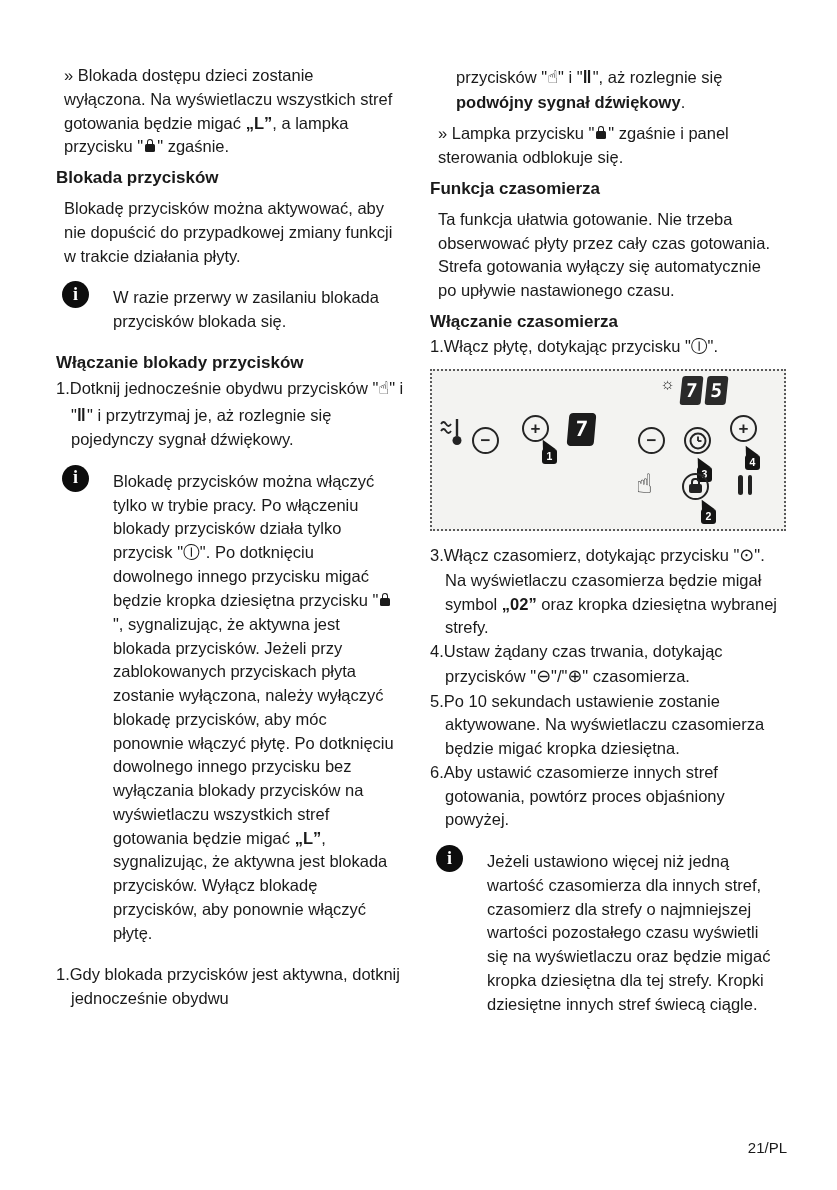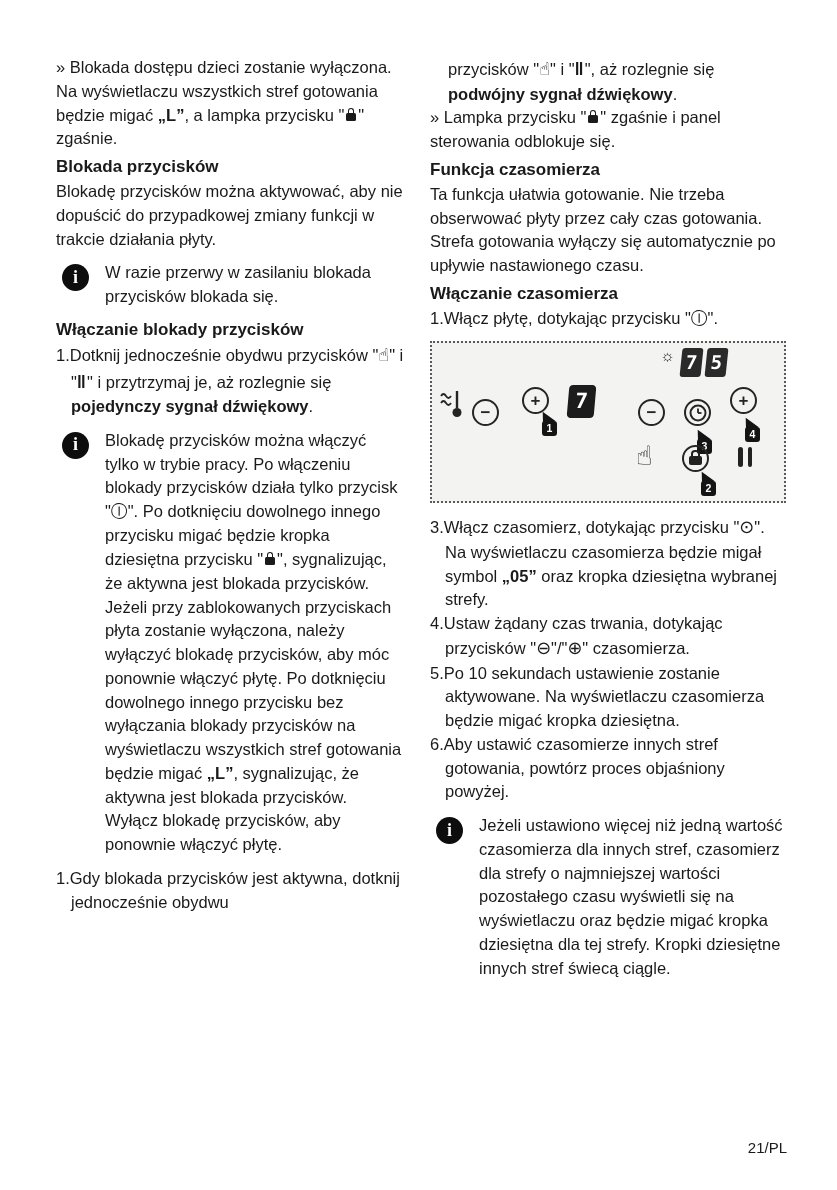--- a/index.html
+++ b/index.html
@@ -2,21 +2,21 @@
 <html lang="pl"><head>
 <meta charset="utf-8">
 <style>
   html,body{margin:0;padding:0;background:#ffffff;}
   body{font-family:"Liberation Sans","DejaVu Sans",sans-serif;color:#1a1a1a;}
   .page{position:relative;width:837px;height:1190px;background:#fff;overflow:hidden;}
   .cols{display:flex;gap:26px;padding:56px 52px 0 56px;}
   .col{flex:0 0 348px;width:348px;font-size:16.5px;line-height:1.44;}
   .col.right{flex:0 0 356px;width:356px;}
   .hd{font-size:17px;font-weight:bold;margin:5px 0 2px;line-height:1.3;}
-  .para{margin:0;}
+  .para{margin:8px;}
   .li{margin:0;padding-left:15px;text-indent:-15px;}
   .cont{padding-left:18px;}
   .info{display:flex;gap:16px;margin:10px 0 10px 6px;align-items:flex-start;}
   .info-i{flex:0 0 27px;width:27px;height:27px;border-radius:50%;background:#0d0d0d;color:#fff;
           display:flex;align-items:center;justify-content:center;font-weight:bold;font-size:18px;
           font-family:"Liberation Serif","DejaVu Serif",serif;margin-top:3px;}
   .info .para{flex:1;}
 
   
   .ic{white-space:nowrap;}
@@ -66,21 +66,21 @@
 
       <div class="hd">Blokada przycisków</div>
       <p class="para">Blokadę przycisków można aktywować, aby nie dopuścić do przypadkowej zmiany funkcji w trakcie działania płyty.</p>
 
       <div class="info">
         <div class="info-i">i</div>
         <p class="para">W razie przerwy w zasilaniu blokada przycisków blokada się.</p>
       </div>
 
       <div class="hd">Włączanie blokady przycisków</div>
-      <p class="para li"><span>1.Dotknij jednocześnie obydwu przycisków "</span><span class="ic ic-touch">☝</span><span>" i "</span><span class="ic ic-pause">‖</span><span>" i przytrzymaj je, aż rozlegnie się </span><span style="font-weight: bold; text-align: center;">pojedynczy sygnał dźwiękowy</span><span>.</span></p>
+      <p class="para li"><span>1.Dotknij jednocześnie obydwu przycisków "</span><span class="ic ic-touch">☝</span><span>" i "</span><span class="ic ic-pause">‖</span><span>" i przytrzymaj je, aż rozlegnie się </span><span style="font-weight: normal; text-align: center;">pojedynczy sygnał dźwiękowy</span><span>.</span></p>
 
       <div class="info">
         <div class="info-i">i</div>
         <p class="para"><span>Blokadę przycisków można włączyć tylko w trybie pracy. Po włączeniu blokady przycisków działa tylko przycisk "</span><span class="ic ic-power">Ⓘ</span><span>". Po dotknięciu dowolnego innego przycisku migać będzie kropka dziesiętna przycisku "</span><span class="ic ic-lock"></span><span>", sygnalizując, że aktywna jest blokada przycisków. Jeżeli przy zablokowanych przyciskach płyta zostanie wyłączona, należy wyłączyć blokadę przycisków, aby móc ponownie włączyć płytę. Po dotknięciu dowolnego innego przycisku bez wyłączania blokady przycisków na wyświetlaczu wszystkich stref gotowania będzie migać </span><span style="font-weight: bold;">„L”</span><span>, sygnalizując, że aktywna jest blokada przycisków. Wyłącz blokadę przycisków, aby ponownie włączyć płytę.</span></p>
       </div>
 
       <p class="para li">1.Gdy blokada przycisków jest aktywna, dotknij jednocześnie obydwu</p>
     </div>
 
     <div class="col right">
@@ -141,21 +141,21 @@
             <i></i>
             <i></i>
           </span>
 
         <div class="ptr" style="left:262px;top:128px">
           <span class="tip"></span>
           <span class="num">2</span>
         </div>
       </div>
 
-      <p class="para li"><span>3.Włącz czasomierz, dotykając przycisku "</span><span class="ic ic-clock">⊙</span><span>". Na wyświetlaczu czasomierza będzie migał symbol </span><span style="font-weight: bold;">„05”</span><span> oraz kropka dziesiętna wybranej strefy.</span></p>
+      <p class="para li"><span>3.Włącz czasomierz, dotykając przycisku "</span><span class="ic ic-clock">⊙</span><span>". Na wyświetlaczu czasomierza będzie migał symbol </span><span style="font-weight: bold;">„02”</span><span> oraz kropka dziesiętna wybranej strefy.</span></p>
       <p class="para li"><span>4.Ustaw żądany czas trwania, dotykając przycisków "</span><span class="ic ic-minus">⊖</span><span>"/"</span><span class="ic ic-plus">⊕</span><span>" czasomierza.</span></p>
       <p class="para li">5.Po 10 sekundach ustawienie zostanie aktywowane. Na wyświetlaczu czasomierza będzie migać kropka dziesiętna.</p>
       <p class="para li">6.Aby ustawić czasomierze innych stref gotowania, powtórz proces objaśniony powyżej.</p>
 
       <div class="info">
         <div class="info-i">i</div>
         <p class="para">Jeżeli ustawiono więcej niż jedną wartość czasomierza dla innych stref, czasomierz dla strefy o najmniejszej wartości pozostałego czasu wyświetli się na wyświetlaczu oraz będzie migać kropka dziesiętna dla tej strefy. Kropki dziesiętne innych stref świecą ciągle.</p>
       </div>
     </div>
   </div>

